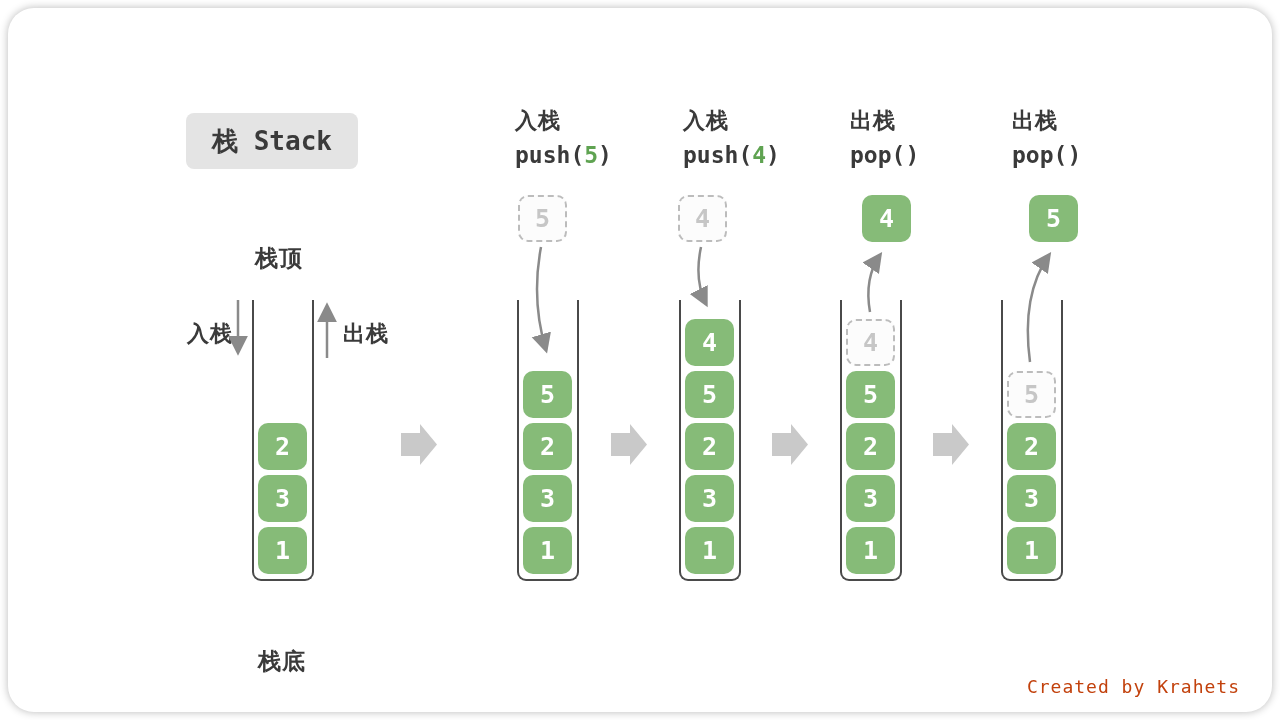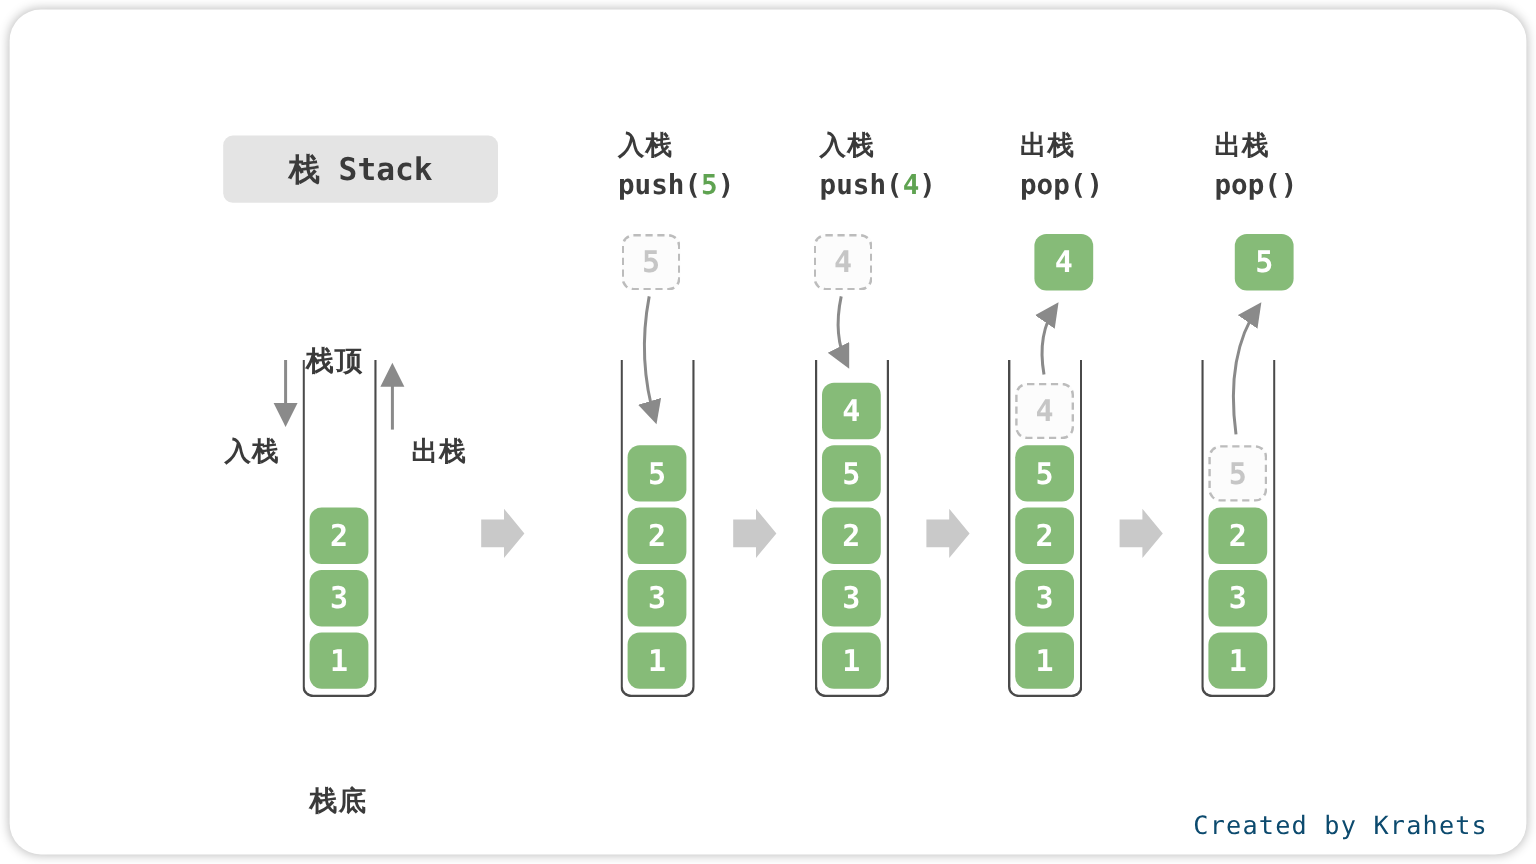--- a/index.html
+++ b/index.html
@@ -1,49 +1,49 @@
 <!DOCTYPE html>
 <html><head>
 <meta charset="utf-8">
 <style>
   * { margin:0; padding:0; box-sizing:border-box; }
   html,body { width:1280px; height:720px; background:#ffffff; font-family:"Liberation Sans",sans-serif; position:relative; overflow:hidden; }
   .card { position:absolute; left:8px; top:8px; width:1264px; height:704px; background:#ffffff; border-radius:26px; box-shadow:0 0 9px rgba(0,0,0,0.28); }
 
-  .title-box { position:absolute; left:186px; top:113px; width:229px; height:56px; background:#e4e4e4; border-radius:8px; display:flex; align-items:center; justify-content:center; font-family:"DejaVu Sans Mono",monospace; font-weight:bold; font-size:26px; color:#3a3a3a; }
+  .title-box { position:absolute; left:186px; top:113px; width:172px; height:56px; background:#e4e4e4; border-radius:8px; display:flex; align-items:center; justify-content:center; font-family:"DejaVu Sans Mono",monospace; font-weight:bold; font-size:26px; color:#3a3a3a; }
 
   .op { position:absolute; top:106px; }
   .op-cn { font-size:22px; font-weight:bold; color:#3a3a3a; line-height:30px; letter-spacing:1px; }
   .op-code { font-family:"DejaVu Sans Mono",monospace; font-size:23px; color:#3a3a3a; line-height:38px; font-weight:600; white-space:pre;text-align:center; }
   .op-code .arg { color:#5fa351; font-weight:bold; }
   .op1{left:515px} .op2{left:683px} .op3{left:850px} .op4{left:1012px}
 
-  .lbl { position:absolute; font-size:23px; font-weight:bold; color:#3a3a3a; letter-spacing:1px;margin-top:42px; }
+  .lbl { position:absolute; font-size:23px; font-weight:bold; color:#3a3a3a; letter-spacing:1px; }
   .lbl-top{left:255px; top:243px;}
-  .lbl-bottom{left:258px; top:610px;}
+  .lbl-bottom{left:258px; top:646px;}
   .lbl-push{left:187px; top:319px; font-size:22px;}
   .lbl-pop{left:343px; top:319px; font-size:22px;}
 
   .stack { position:absolute; top:300px; width:62px; height:281px; border-left:2px solid #4a4a4a; border-right:2px solid #4a4a4a; border-bottom:2px solid #4a4a4a; border-radius:0 0 9px 9px; background:transparent; }
   .s1{left:252px} .s2{left:517px} .s3{left:679px} .s4{left:840px} .s5{left:1001px}
 
   .cell { position:absolute; left:4px; width:49px; height:47px; background:#86bb78; border-radius:10px; color:#ffffff; font-family:"DejaVu Sans Mono",monospace; font-weight:bold; font-size:25px; display:flex; align-items:center; justify-content:center; }
   .slot0{top:19px}.slot1{top:71px}.slot2{top:123px}.slot3{top:175px}.slot4{top:227px}
   .cell.ghost { background:#fcfcfc; border:2px dashed #bcbcbc; color:#c6c6c6; }
 
   .float-cell { position:absolute; top:195px; width:49px; height:47px; border-radius:10px; font-family:"DejaVu Sans Mono",monospace; font-weight:bold; font-size:25px; display:flex; align-items:center; justify-content:center; }
   .float-cell.ghost { background:#fcfcfc; border:2px dashed #bcbcbc; color:#c6c6c6; }
   .float-cell.solid { background:#86bb78; color:#ffffff; }
   .f2{left:518px} .f3{left:678px} .f4{left:862px} .f5{left:1029px}
 
   .overlay { position:absolute; left:0; top:0; width:1280px; height:720px; pointer-events:none; }
   .flow { stroke:#8a8a8a; stroke-width:2.5; fill:none; }
   .block-arrow { fill:#c9c9c9; }
 
-  .watermark { position:absolute; right:40px; top:676px; font-family:"DejaVu Sans Mono",monospace; font-size:21px; color:#0c4a6e; letter-spacing:1px; }
+  .watermark { position:absolute; right:40px; top:676px; font-family:"DejaVu Sans Mono",monospace; font-size:18px; color:#c2410c; letter-spacing:1px; }
 </style>
 </head>
 <body>
 
 <div class="card"></div>
 
 <div class="title-box">
   <span>栈 Stack</span>
 </div>
 

